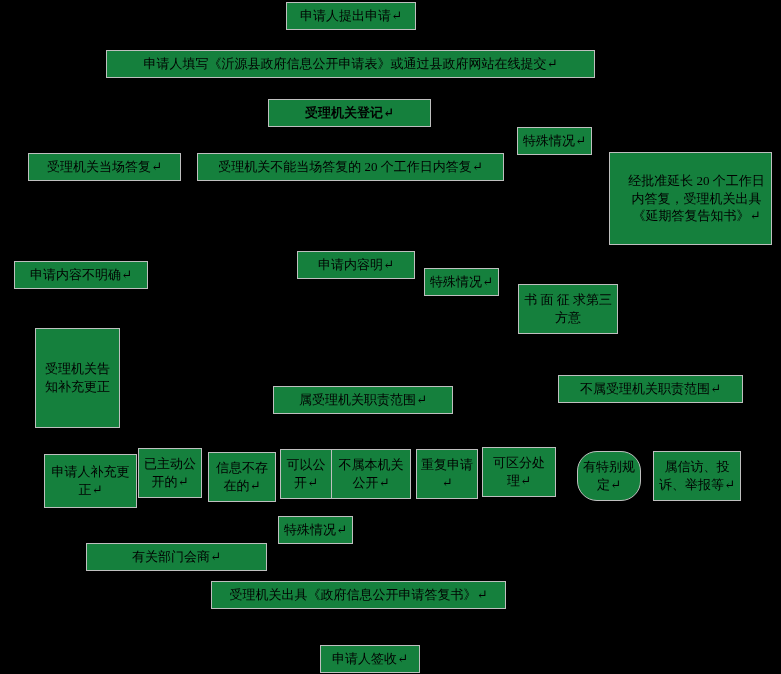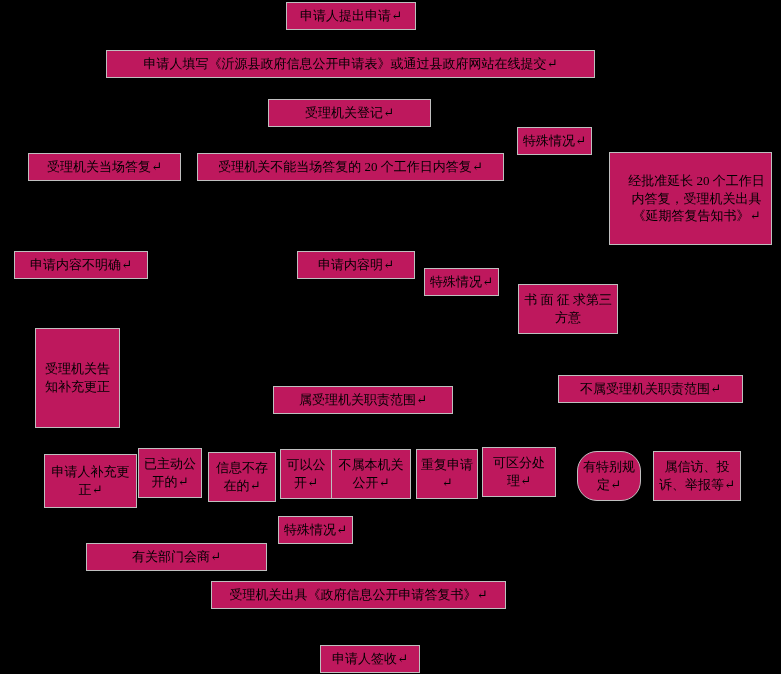--- a/index.html
+++ b/index.html
@@ -11,21 +11,21 @@
     position: relative;
     width: 781px;
     height: 674px;
     background: #000000;
     overflow: hidden;
     font-family: "Liberation Serif", "DejaVu Serif", serif;
   }
   .node {
     position: absolute;
     box-sizing: border-box;
-    background: #be185d;
+    background: #15803d;
     color: #000000;
     border: 1px solid #bfbfbf;
     display: flex;
     align-items: center;
     justify-content: center;
     text-align: center;
     font-size: 13px;
     line-height: 1.35;
     padding: 2px 4px;
     white-space: pre-wrap;
@@ -35,26 +35,26 @@
     white-space: nowrap;
     word-break: normal;
   }
 </style>
 </head>
 <body>
 
 <div id="canvas">
     <div class="node wide" style="left: 286px; top: 2px; width: 130px; height: 28px;">申请人提出申请↵</div>
     <div class="node wide" style="left: 106px; top: 50px; width: 489px; height: 28px;">申请人填写《沂源县政府信息公开申请表》或通过县政府网站在线提交↵</div>
-    <div class="node wide" style="left: 268px; top: 99px; width: 163px; height: 28px;">受理机关登记↵</div>
+    <div class="node wide" style="left: 268px; top: 99px; width: 163px; height: 28px; font-weight: bold;">受理机关登记↵</div>
     <div class="node wide" style="left: 517px; top: 127px; width: 75px; height: 28px;">特殊情况↵</div>
     <div class="node wide" style="left: 28px; top: 153px; width: 153px; height: 28px;">受理机关当场答复↵</div>
     <div class="node wide" style="left: 197px; top: 153px; width: 307px; height: 28px;">受理机关不能当场答复的 20 个工作日内答复↵</div>
     <div class="node" style="left: 609px; top: 152px; width: 163px; height: 93px; padding-left: 16px;">经批准延长 20 个工作日内答复，受理机关出具《延期答复告知书》↵</div>
-    <div class="node wide" style="left: 14px; top: 251px; width: 134px; height: 28px;">申请内容不明确↵</div>
+    <div class="node wide" style="left: 14px; top: 261px; width: 134px; height: 28px;">申请内容不明确↵</div>
     <div class="node wide" style="left: 297px; top: 251px; width: 118px; height: 28px;">申请内容明↵</div>
     <div class="node wide" style="left: 424px; top: 268px; width: 75px; height: 28px;">特殊情况↵</div>
     <div class="node" style="left: 518px; top: 284px; width: 100px; height: 50px;">书 面 征 求第三方意</div>
     <div class="node" style="left: 35px; top: 328px; width: 85px; height: 100px;">受理机关告知补充更正</div>
     <div class="node wide" style="left: 273px; top: 386px; width: 180px; height: 28px;">属受理机关职责范围↵</div>
     <div class="node wide" style="left: 558px; top: 375px; width: 185px; height: 28px;">不属受理机关职责范围↵</div>
     <div class="node" style="left: 44px; top: 454px; width: 93px; height: 54px;">申请人补充更正↵</div>
     <div class="node" style="left: 138px; top: 448px; width: 64px; height: 50px;">已主动公开的↵</div>
     <div class="node" style="left: 208px; top: 452px; width: 68px; height: 50px;">信息不存在的↵</div>
     <div class="node" style="left: 280px; top: 449px; width: 52px; height: 50px;">可以公开↵</div>

